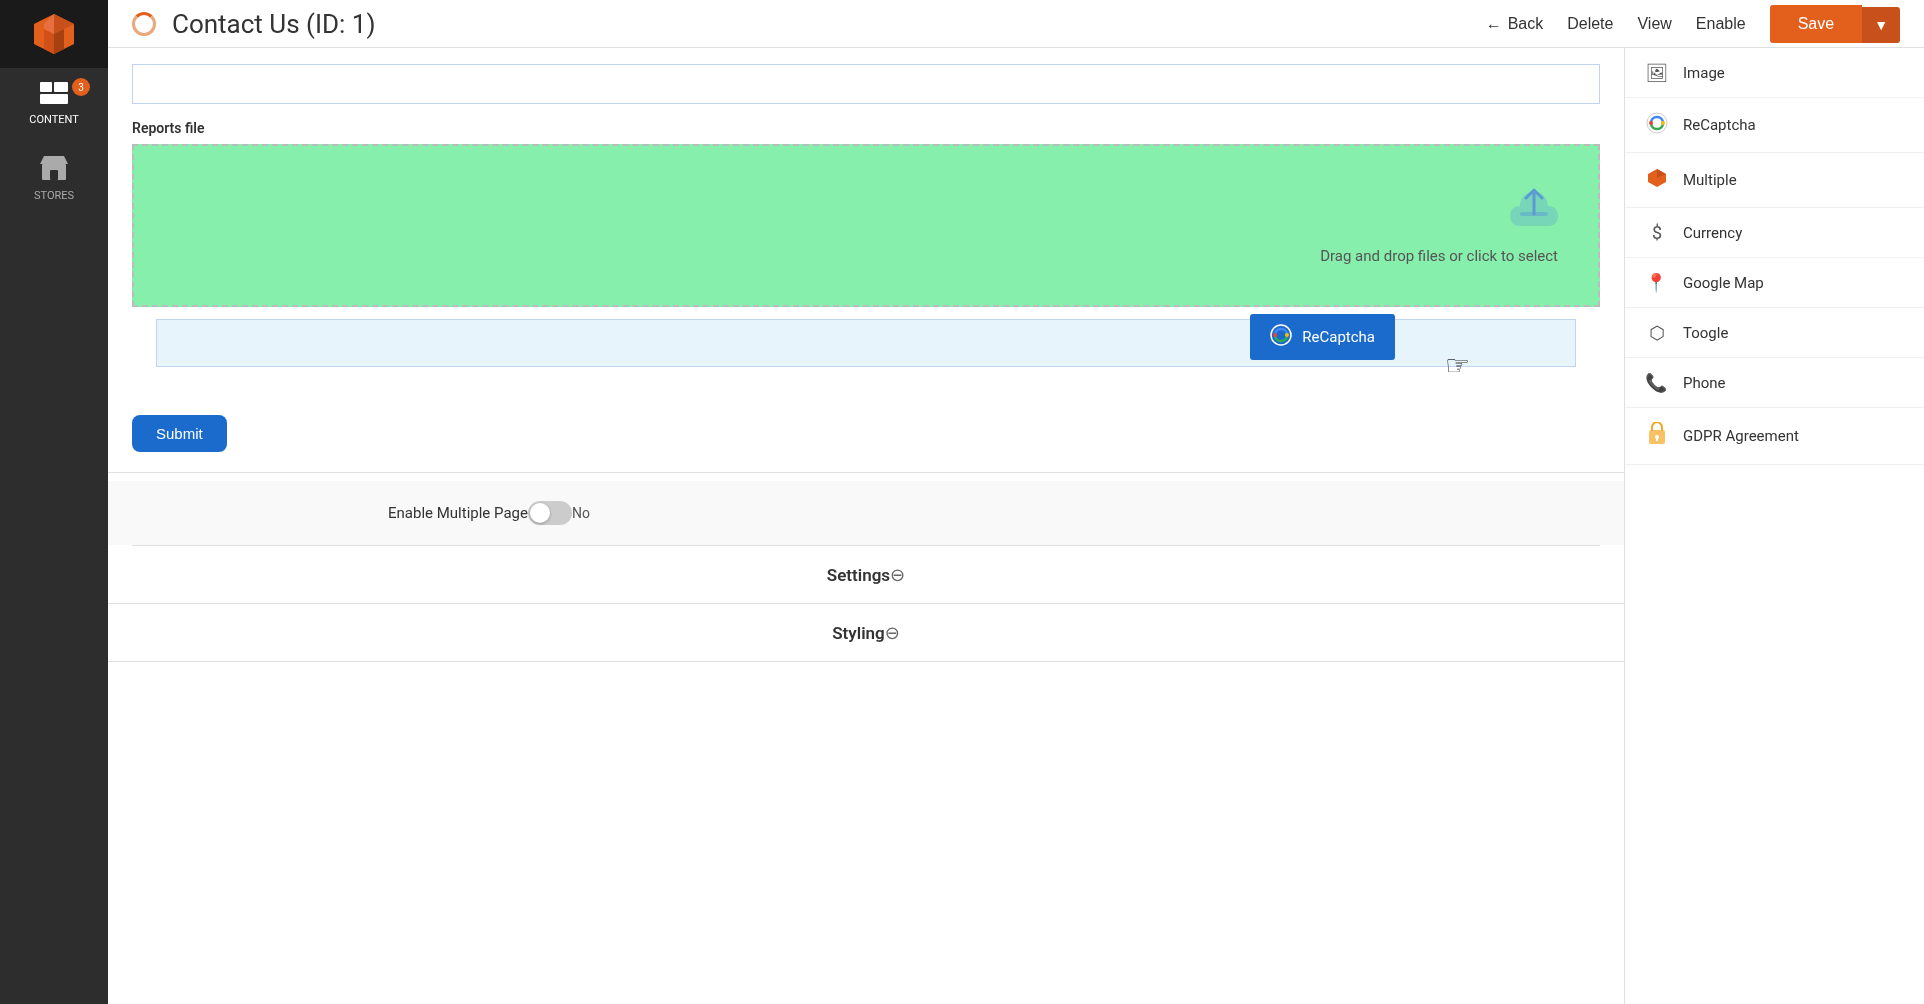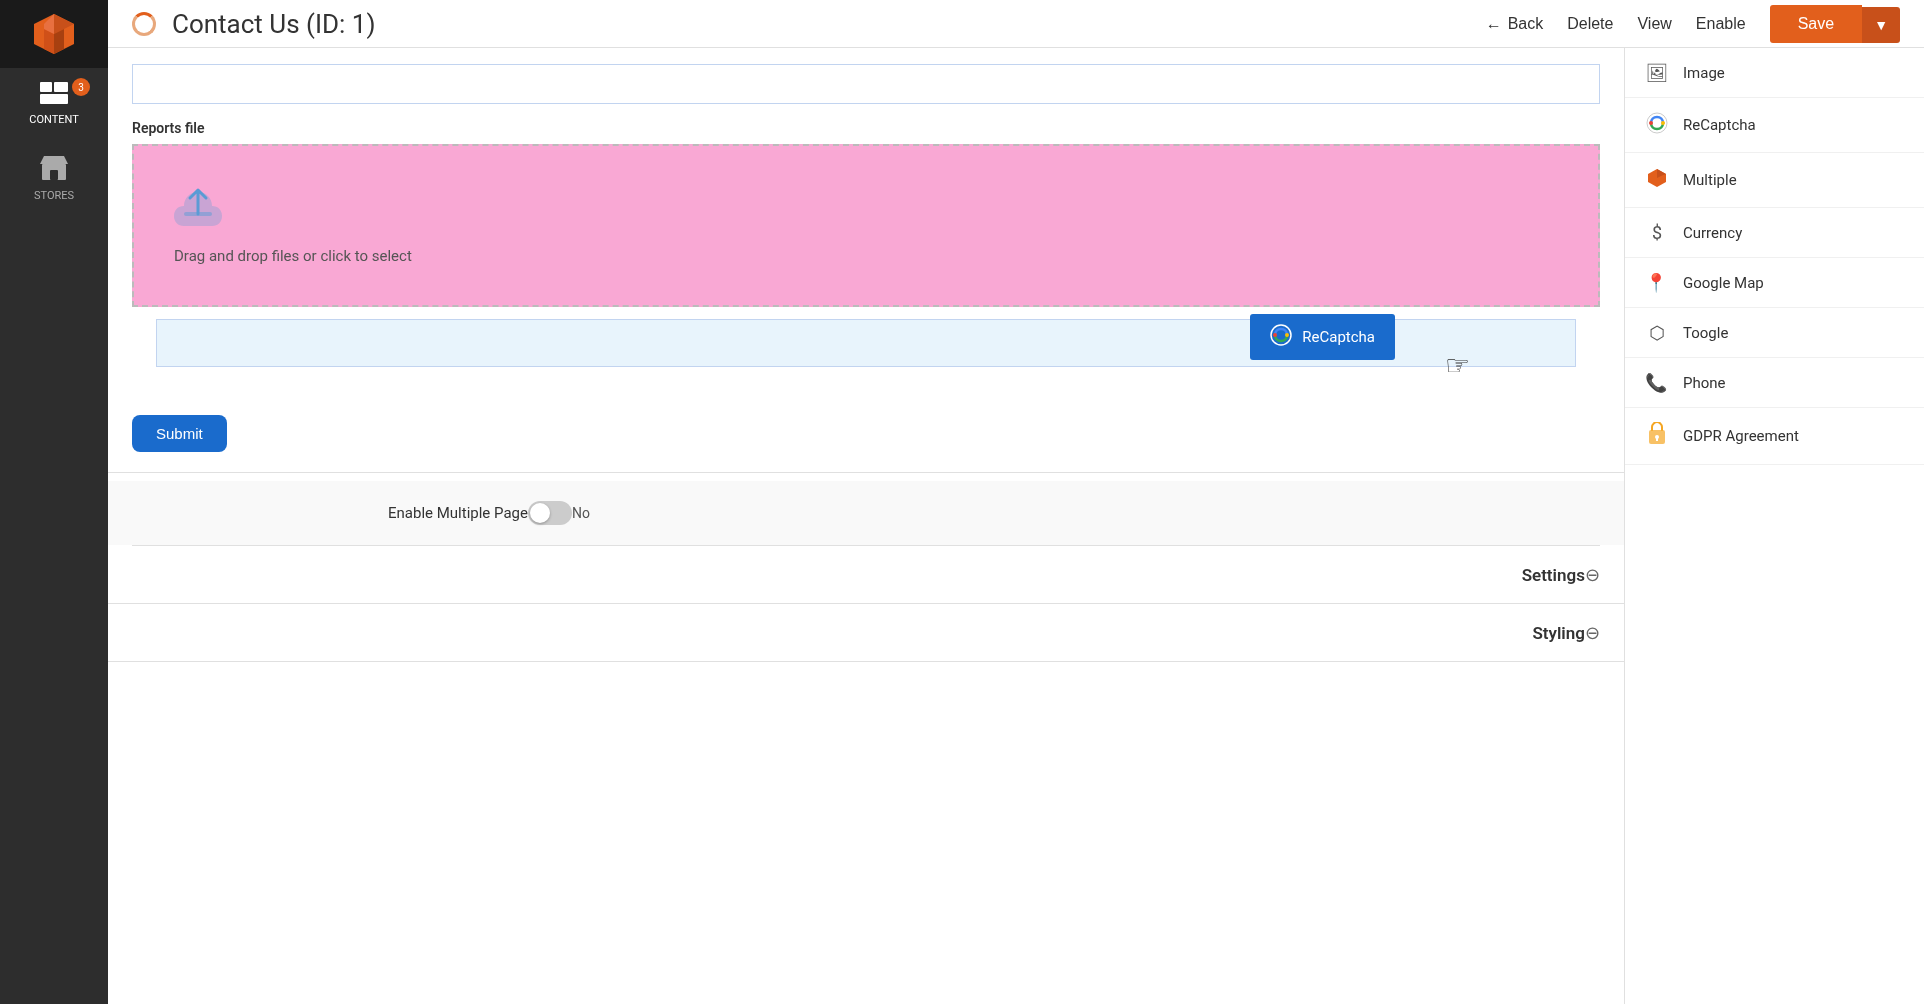--- a/index.html
+++ b/index.html
@@ -155,23 +155,23 @@
       margin: 16px 24px 8px;
       font-weight: 600;
     }
 
     .dropzone {
       border: 2px dashed #bbb;
       margin: 0 24px;
       padding: 40px;
       display: flex;
       flex-direction: column;
-      align-items: flex-start;
+      align-items: flex-end;
       justify-content: center;
-      background: #f9a8d4;
+      background: #86efac;
       cursor: pointer;
     }
     .dropzone-icon {
       font-size: 36px;
       color: #5b9bd5;
       margin-bottom: 12px;
     }
     .dropzone-text {
       color: #555;
       font-size: 15px;
@@ -258,21 +258,21 @@
 
     .section-divider {
       border: none;
       border-top: 1px solid #e0e0e0;
       margin: 0 24px;
     }
 
     .collapsible-section {
       padding: 18px 24px;
       display: flex;
-      justify-content: flex-end;
+      justify-content: center;
       align-items: center;
       cursor: pointer;
       border-bottom: 1px solid #e0e0e0;
     }
     .collapsible-title {
       font-size: 17px;
       font-weight: 600;
       color: #333;
     }
     .chevron-icon {

